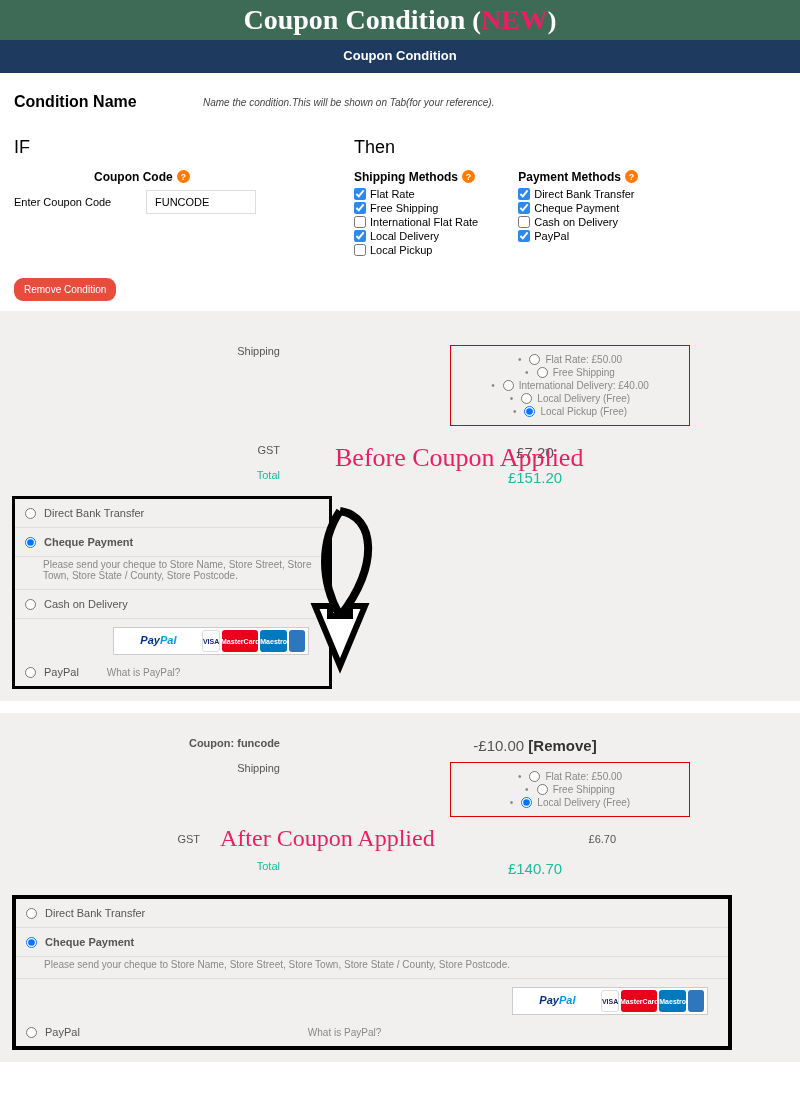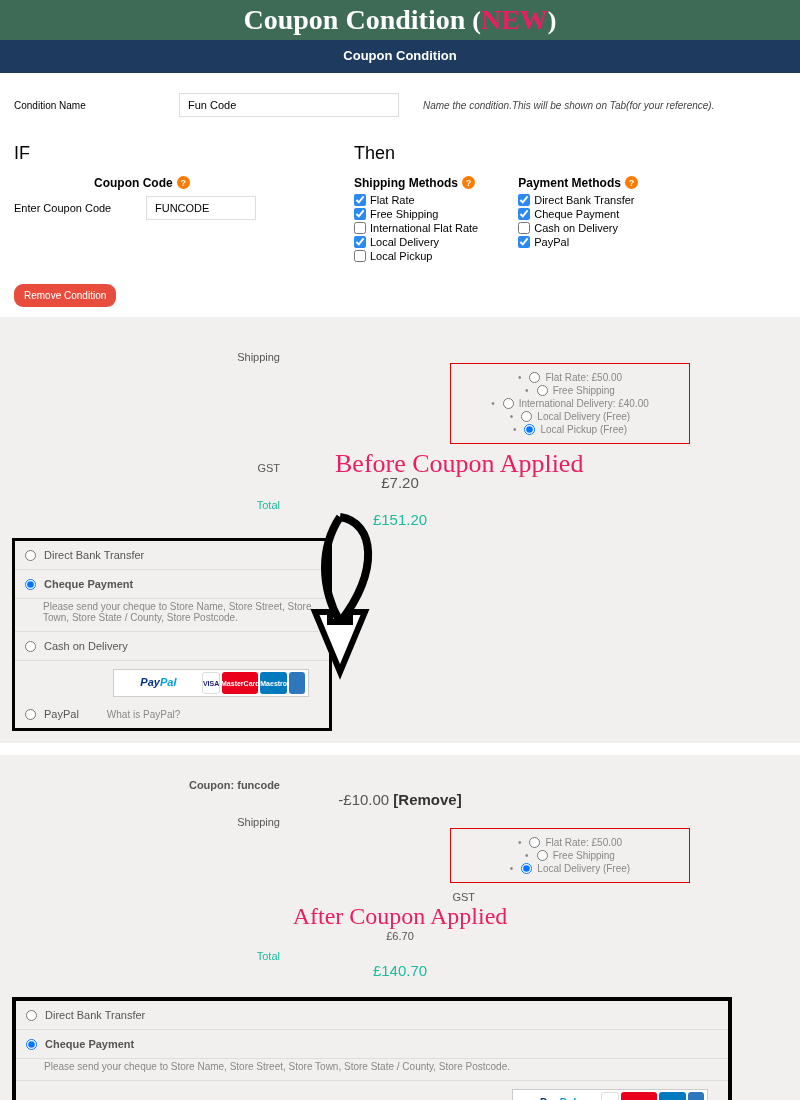--- a/index.html
+++ b/index.html
@@ -8,40 +8,40 @@
   .top-banner { background: #3d6b55; color: #fff; text-align: center; padding: 4px 0; font-family: Georgia, serif; font-size: 28px; font-weight: bold; }
   .top-banner .paren { color: #fff; font-size: 26px; }
   .top-banner .new { color: #e91e63; }
   
   .header-bar { background: #1e3a5f; color: #fff; text-align: center; padding: 8px 0 10px 0; }
   .header-bar .title { font-weight: bold; font-size: 13px; }
   .header-bar .subtitle { font-size: 10px; }
   
   .form-area { background: #fff; padding: 20px 14px 10px 14px; }
   .row { display: flex; align-items: center; margin-bottom: 18px; }
-  .label-col { width: 165px; font-size: 10px; font-weight: normal; }
+  .label-col { width: 165px; font-size: 16px; font-weight: bold; }
   .input-text { border: 1px solid #ddd; padding: 5px 8px; font-size: 11px; width: 220px; }
   .hint { font-style: italic; color: #444; font-size: 10px; margin-left: 24px; }
   
   .ifthen { display: flex; gap: 0; }
   .col-if { width: 340px; }
   .col-then { flex: 1; display: flex; gap: 40px; }
   .if-head, .then-head { font-size: 18px; font-weight: normal; margin-bottom: 12px; margin-top: 8px; }
   .subhead { font-weight: bold; font-size: 12px; margin-bottom: 4px; display: flex; align-items: flex-start; gap: 4px; }
   .help-icon { display: inline-flex; width: 13px; height: 13px; border-radius: 50%; background: #ff7a00; color: #fff; font-size: 9px; font-weight: bold; align-items: center; justify-content: center; }
   .enter-code { display: flex; align-items: center; gap: 12px; margin-top: 6px; }
   .enter-code-label { font-size: 11px; width: 120px; }
   .code-input { border: 1px solid #ddd; padding: 5px 8px; font-size: 11px; width: 110px; }
   .cb-row { display: flex; align-items: center; gap: 4px; font-size: 11px; margin: 2px 0; }
   input[type=checkbox] { accent-color: #2b8aef; width: 12px; height: 12px; }
   
   .remove-btn { background: #e74c3c; color: #fff; border: none; padding: 6px 10px; font-size: 10px; border-radius: 9px; margin-top: 20px; cursor: pointer; }
   
   .cart-area { background: #f2f0ef; padding: 12px 0; color: #555; position: relative; }
-  .cart-row { display: flex; padding: 4px 30px; flex-direction: column; }
+  .cart-row { display: flex; padding: 4px 30px; }
   .cart-label { width: 270px; text-align: right; padding-right: 20px; font-size: 11px; }
   .cart-val { flex: 1; text-align: center; font-size: 15px; }
   .ship-box { border: 1px solid #d00; padding: 6px 10px; width: 240px; margin-left: auto; margin-right: 80px; }
   .ship-line { display: flex; align-items: center; gap: 5px; font-size: 10px; color: #888; margin: 2px 0; justify-content: center; }
   .ship-line::before { content: "•"; margin-right: 3px; }
   input[type=radio] { width: 11px; height: 11px; }
   .teal { color: #1abc9c; }
   .bold { font-weight: bold; }
   
   .payment-panel { border: 3px solid #000; width: 320px; margin: 6px 0 0 12px; background: #f2f0ef; position: relative; }
@@ -77,21 +77,20 @@
   <span class="paren">(</span><span class="new">NEW</span><span class="paren">)</span>
 </div>
 
 <div class="header-bar">
   <div class="title">Coupon Condition</div>
 </div>
 
 <div class="form-area">
   <div class="row">
     <div class="label-col">Condition Name</div>
-    <input class="input-text" type="text" value="Fun Code" style="">
     <div class="hint">Name the condition.This will be shown on Tab(for your reference).</div>
   </div>
 
   <div class="ifthen">
     <div class="col-if">
       <div class="if-head">IF</div>
       <div style="padding-left:80px">
         <div class="subhead">
           <span>Coupon Code</span>
           <span class="help-icon">?</span>

